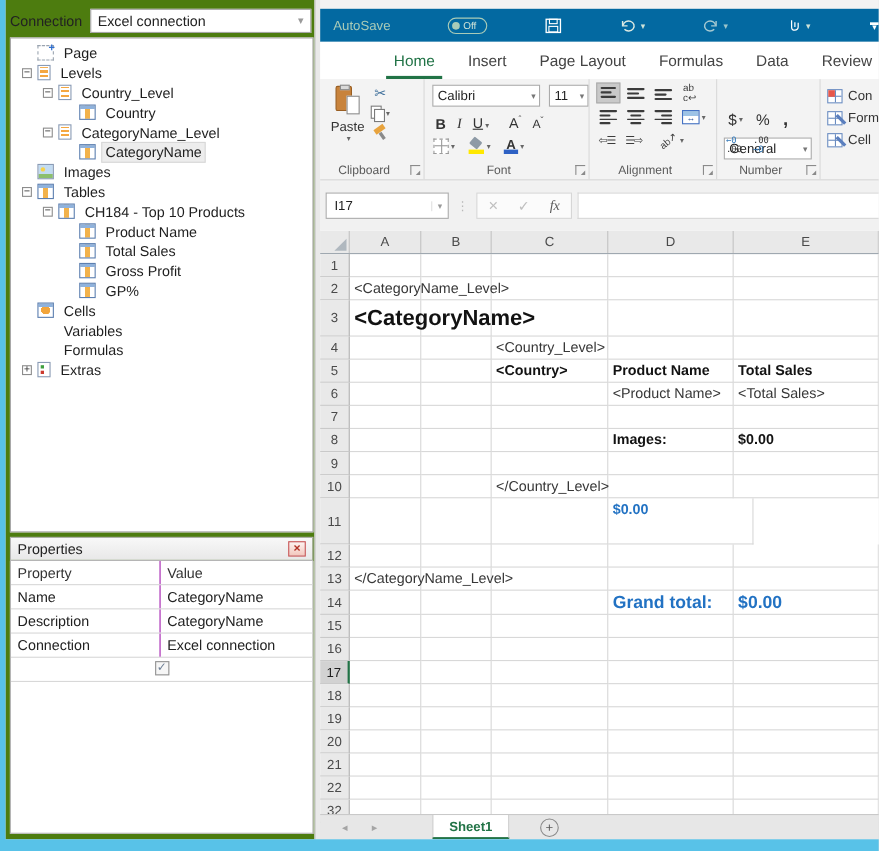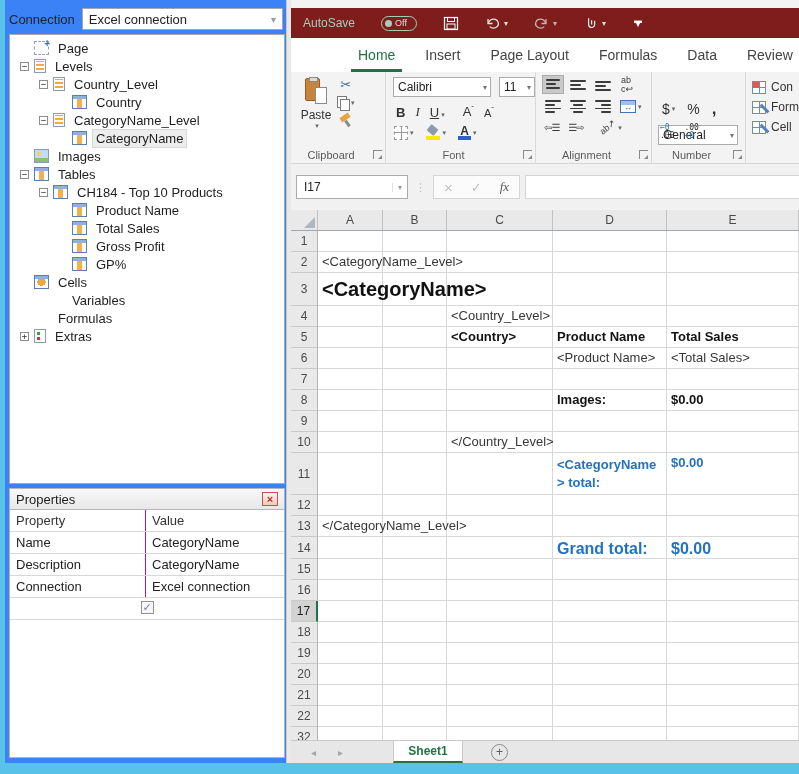--- a/index.html
+++ b/index.html
@@ -5,21 +5,21 @@
   html,body{margin:0;padding:0;background:#DADADA;}
   *{box-sizing:border-box;}
   .app{position:relative;width:799px;height:774px;background:#E7E7E7;overflow:hidden;
        font-family:"Liberation Sans",sans-serif;-webkit-font-smoothing:antialiased;}
 
   
   .edge-left{position:absolute;left:0;top:0;width:5px;height:774px;background:#58C2E8;z-index:40;}
   .edge-bottom{position:absolute;left:0;top:763px;width:799px;height:11px;background:#58C2E8;z-index:40;}
 
   
-  .left-pane{position:absolute;left:5px;top:0;width:281px;height:763px;background:#3b82f6;}
+  .left-pane{position:absolute;left:5px;top:0;width:281px;height:763px;background:#4d7c0f;}
   .pane-divider{position:absolute;left:286px;top:0;width:5px;height:763px;background:#E9E9E9;border-left:1px solid #C9C9C9;}
 
   .conn-row{position:absolute;left:4px;top:7px;width:274px;height:24px;display:flex;align-items:center;}
   .conn-label{font-size:13px;color:#222;margin-right:7px;}
   .conn-select{flex:1;height:22px;background:#fff;border:1px solid #A6A6A6;display:flex;align-items:center;
                padding:0 6px;font-size:13px;color:#222;position:relative;}
   .conn-select .arr{position:absolute;right:6px;color:#9A9A9A;font-size:10px;}
 
   .tree-box{position:absolute;left:4px;top:34px;width:276px;height:450px;background:#fff;border:1px solid #A8A8A8;
             overflow:hidden;padding-top:4px;}
@@ -55,22 +55,22 @@
   .prow{display:flex;height:22px;border-bottom:1px solid #D8D8D8;font-size:13px;color:#222;}
   .prow .pc{width:136px;padding:3px 6px;border-right:1px solid #a21caf;overflow:hidden;white-space:nowrap;}
   .prow .vc{flex:1;padding:3px 6px;overflow:hidden;white-space:nowrap;display:flex;}
   .prow.header{color:#333;}
   .pcheck{width:13px;height:13px;border:1px solid #919191;background:#F6F6F6;color:#6F8096;font-size:11px;
           line-height:11px;text-align:center;margin:0 auto;}
 
   
   .excel{position:absolute;left:291px;top:0;width:508px;height:763px;background:#F3F3F3;overflow:hidden;}
 
-  .titlebar{position:absolute;left:0;top:8px;width:100%;height:30px;background:#7f1d1d;display:flex;align-items:center;
-            padding-left:12px;gap:26px;}
+  .titlebar{position:absolute;left:0;top:8px;width:100%;height:30px;background:#0369a1;display:flex;align-items:center;
+            padding-left:12px;gap:26px;justify-content:space-between;}
   .autosave{color:#A9CBB8;font-size:12px;}
   .as-pill{width:36px;height:15px;border:1px solid #A9CBB8;border-radius:8px;display:flex;align-items:center;
            padding:0 3px;gap:3px;color:#CFE3D8;font-size:9px;}
   .as-dot{width:7px;height:7px;border-radius:50%;background:#A9CBB8;}
   .tb-ic{display:flex;align-items:center;gap:2px;color:#CFE3D8;}
   .tb-ic .dd{font-size:8px;color:#CFE3D8;}
   .qat-more{display:flex;flex-direction:column;align-items:center;line-height:4px;color:#fff;font-size:8px;margin-left:2px;}
 
   .tabrow{position:absolute;left:0;top:38px;width:100%;height:34px;background:#FFFFFF;display:flex;align-items:stretch;
           padding-left:52px;overflow:hidden;}
@@ -270,21 +270,21 @@
         <div class="tree-row" style="padding-left: 48px;">
           <span class="exp-spacer"></span>
           <span class="ti ti-table"></span>
           <span class="lbl">GP%</span>
         </div>
         <div class="tree-row" style="padding-left: 10px;">
           <span class="exp-spacer"></span>
           <span class="ti ti-cells"></span>
           <span class="lbl">Cells</span>
         </div>
-        <div class="tree-row" style="padding-left: 24px;">
+        <div class="tree-row" style="padding-left: 10px;">
           <span class="exp-spacer"></span>
           <span class="ti ti-omega"></span>
           <span class="lbl">Variables</span>
         </div>
         <div class="tree-row" style="padding-left: 10px;">
           <span class="exp-spacer"></span>
           <span class="ti ti-fx"></span>
           <span class="lbl">Formulas</span>
         </div>
         <div class="tree-row" style="padding-left: 10px;">
@@ -641,21 +641,20 @@
           <div class="cell" style="width: 64px;"></div>
           <div class="cell" style="width: 106px;"><span class="ct c-plain">&lt;/Country_Level&gt;</span></div>
           <div class="cell" style="width: 114px;"></div>
           <div class="cell" style="width: 132px;"></div>
         </div>
         <div class="grid-row" style="height: 42px;">
           <div class="row-hdr">11</div>
           <div class="cell" style="width: 65px;"></div>
           <div class="cell" style="width: 64px;"></div>
           <div class="cell" style="width: 106px;"></div>
-          <div class="cell" style="width: 114px;"><span class="ct c-bluewrap">&lt;CategoryName &gt; total:</span></div>
           <div class="cell" style="width: 132px;"><span class="ct c-blue">$0.00</span></div>
         </div>
         <div class="grid-row" style="height: 21px;">
           <div class="row-hdr">12</div>
           <div class="cell" style="width: 65px;"></div>
           <div class="cell" style="width: 64px;"></div>
           <div class="cell" style="width: 106px;"></div>
           <div class="cell" style="width: 114px;"></div>
           <div class="cell" style="width: 132px;"></div>
         </div>

